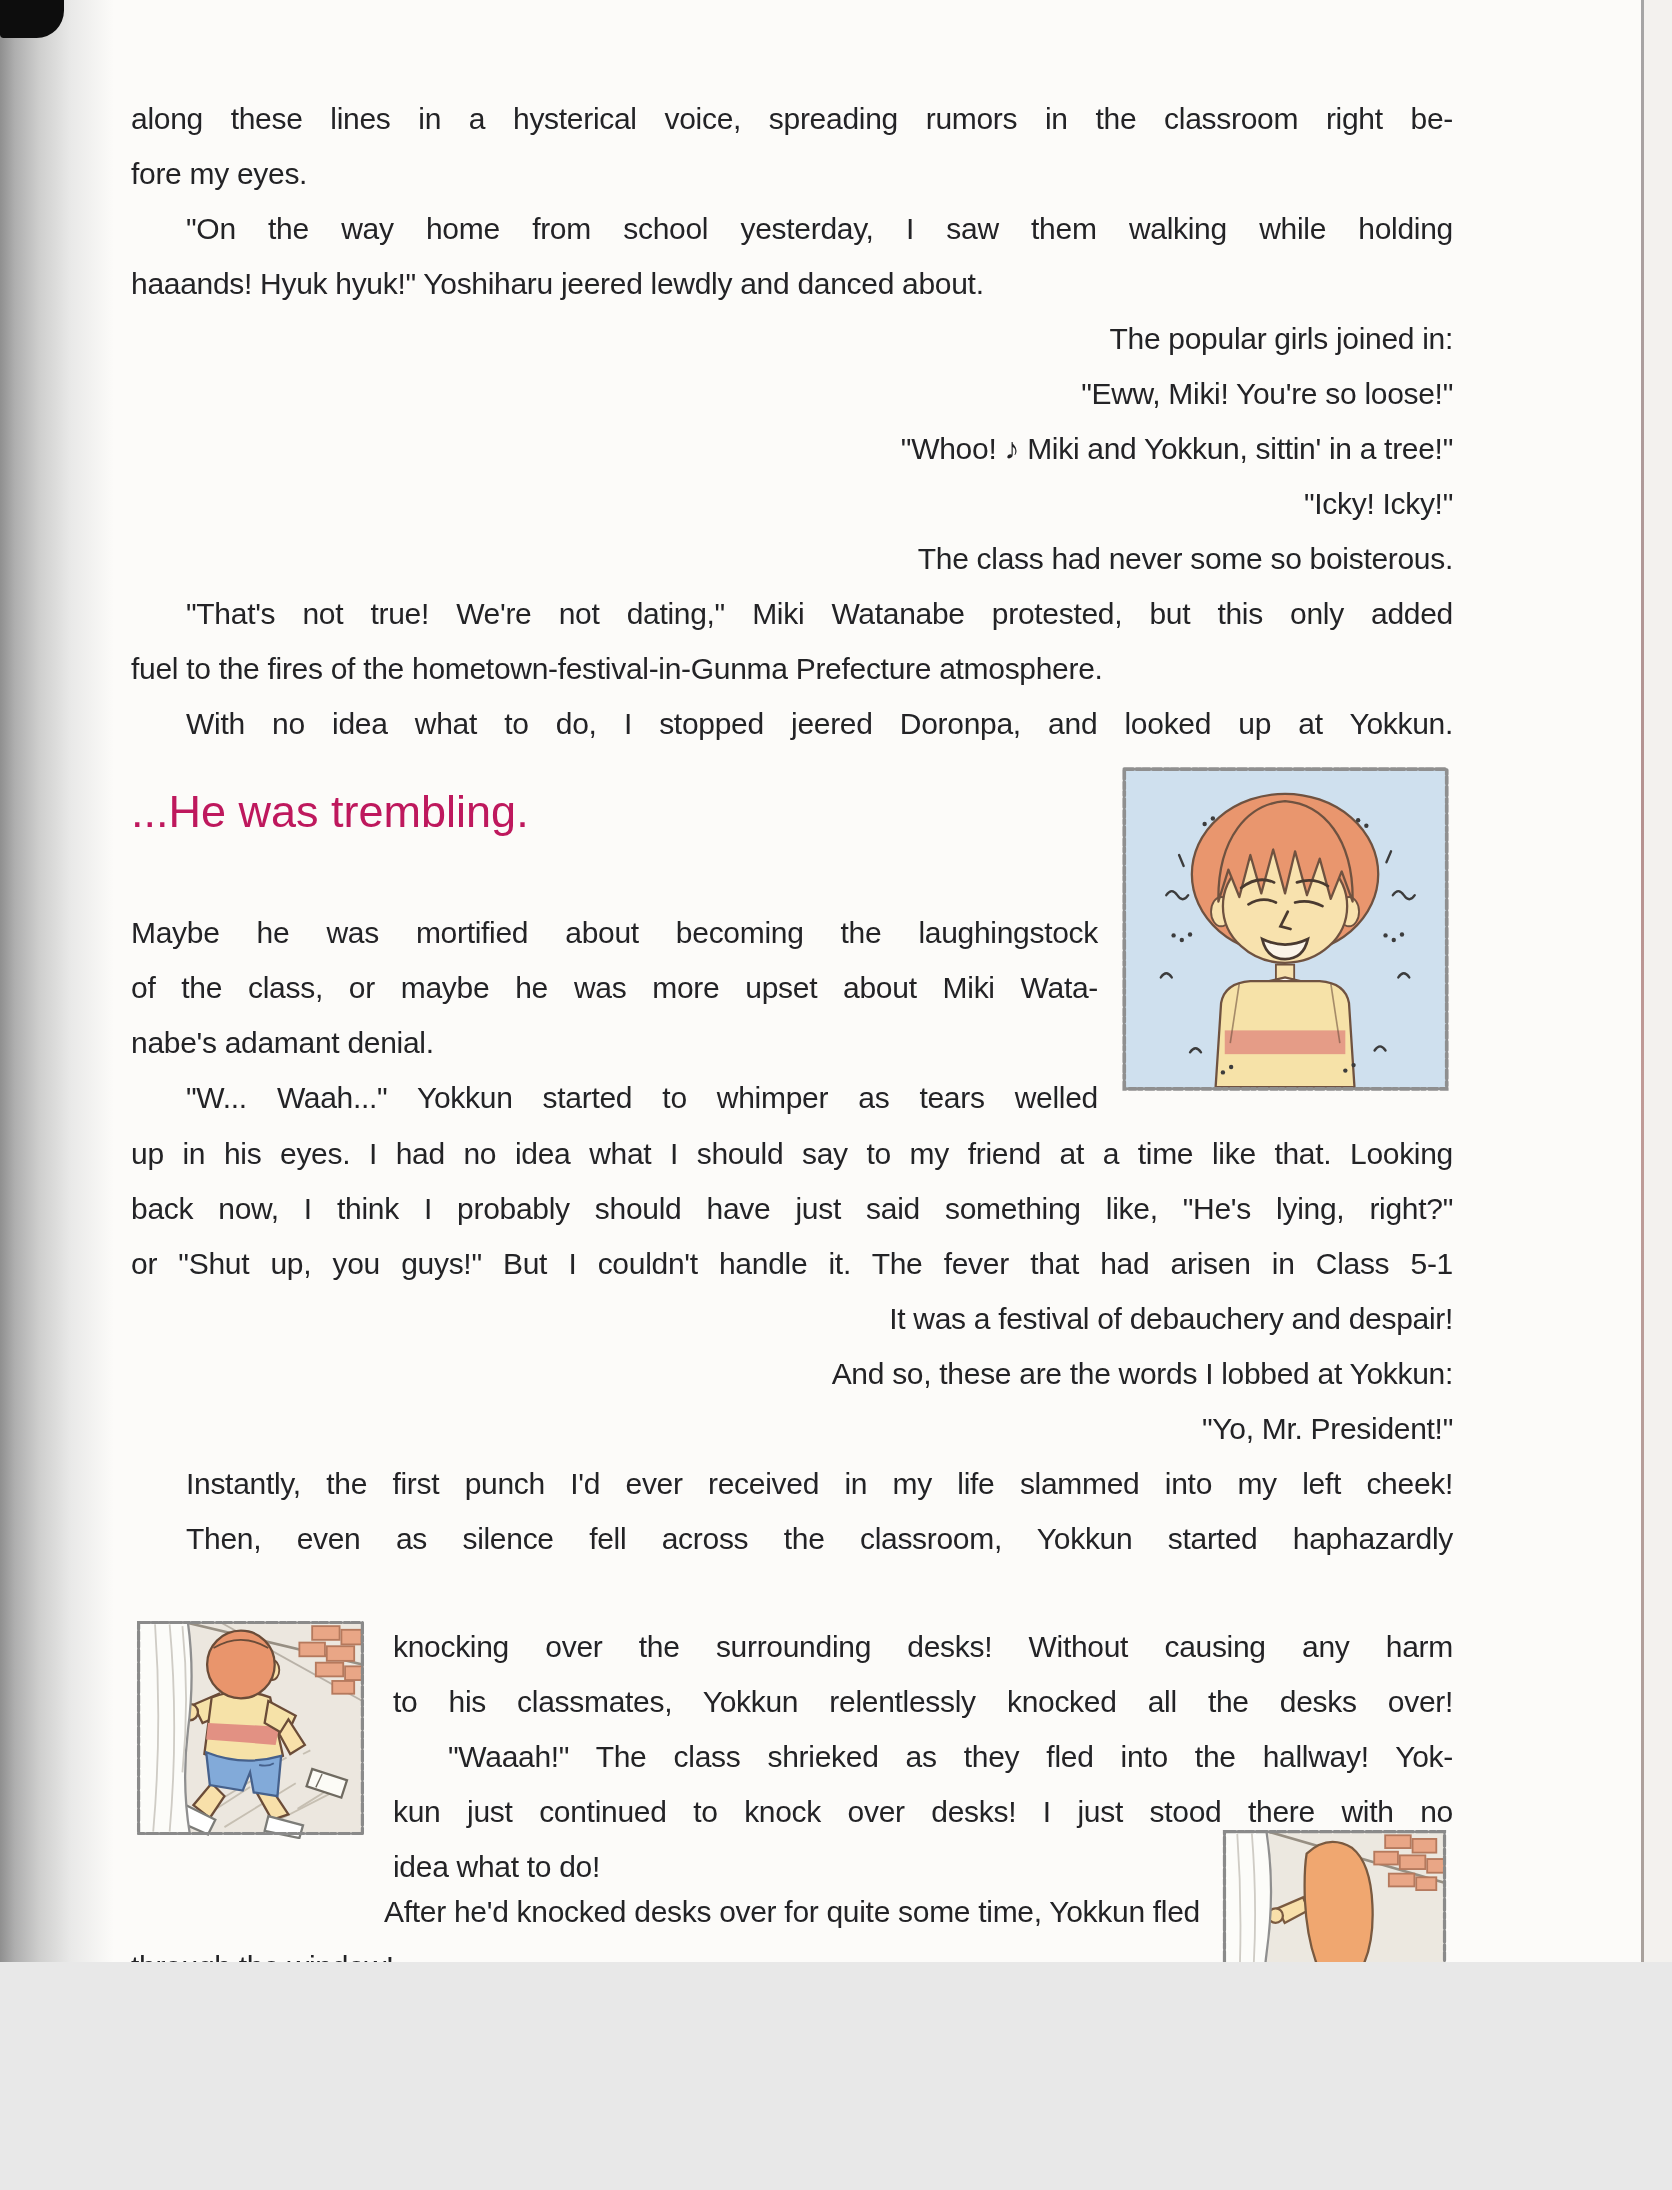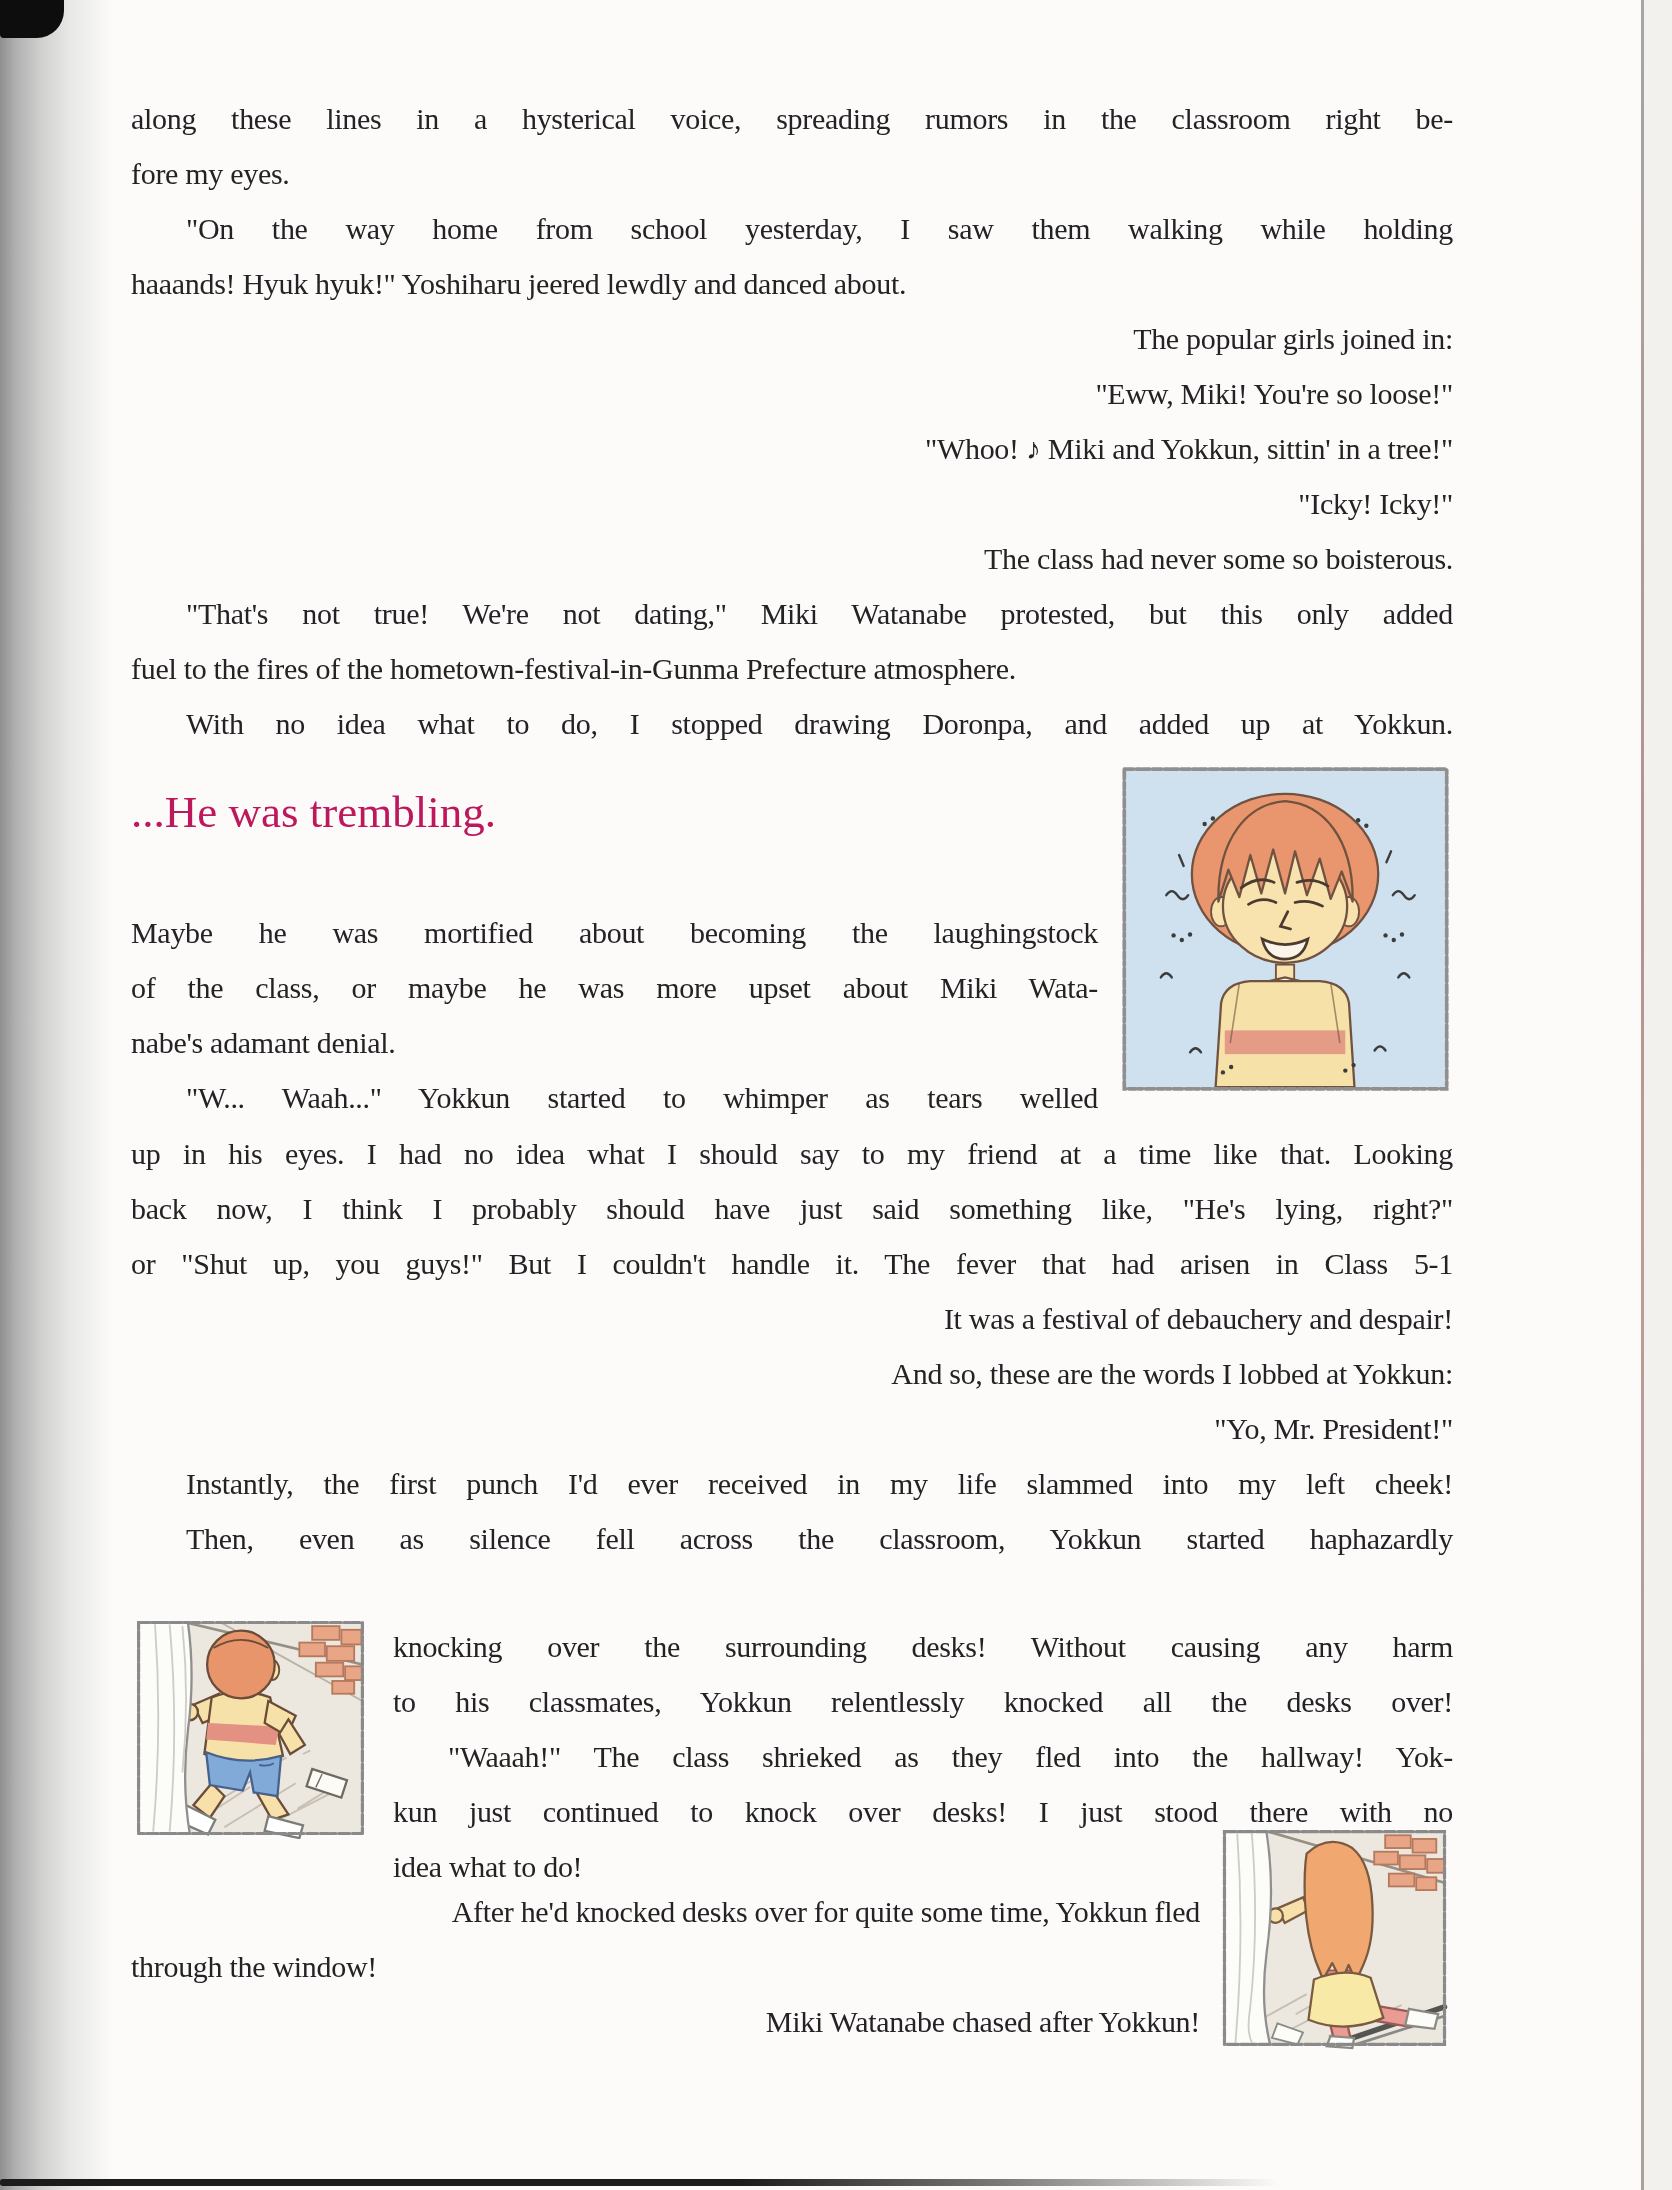--- a/index.html
+++ b/index.html
@@ -1,18 +1,18 @@
 <!DOCTYPE html>
 <html style="font-size:14.6px"><head>
 <meta charset="utf-8">
 <style>
   html,body{margin:0;padding:0;background:#e8e8e8;}
   .page{
-    position:relative;width:1672px;height:2190px;background:#fcfbf9;
-    font-family:Liberation Serif, serif;color:#232326;overflow:hidden;
+    position:relative;width:1672px;height:1962px;background:#fcfbf9;
+    font-family:Liberation Sans, sans-serif;color:#232326;overflow:hidden;
   }
   
   .corner-black{position:absolute;left:0;top:0;width:64px;height:38px;background:#0d0d0d;border-radius:0 0 27.4px 3.7px;}
   .left-shade{position:absolute;left:0;top:0;width:119px;height:100%;
     background:linear-gradient(to right,#8f8f8f 0px,#aeaeae 14.6px,#cfcfce 40px,#e9e9e8 71px,rgba(252,251,249,0) 114px);}
   .bottom-line{position:absolute;left:0;top:2179px;width:1279px;height:7.3px;border-radius:2.7px;
     background:linear-gradient(to right,#1c1c1c 0%,#1c1c1c 58%,#787876 78%,rgba(130,130,128,0) 100%);}
   .right-line{position:absolute;left:1641px;top:0;width:2.7px;height:100%;
     background:linear-gradient(#a5a5a5 0%,#b5918f 42%,#c09a96 55%,#a8a19c 100%);}
   .right-strip{position:absolute;left:1644px;top:0;width:28px;height:100%;background:#f3f1ee;}
@@ -43,21 +43,21 @@
     <div class="line">fore my eyes.</div>
     <div class="line ind j">"On the way home from school yesterday, I saw them walking while holding</div>
     <div class="line">haaands! Hyuk hyuk!" Yoshiharu jeered lewdly and danced about.</div>
     <div class="line ind">The popular girls joined in:</div>
     <div class="line ind">"Eww, Miki! You're so loose!"</div>
     <div class="line ind">"Whoo! ♪ Miki and Yokkun, sittin' in a tree!"</div>
     <div class="line ind">"Icky! Icky!"</div>
     <div class="line ind">The class had never some so boisterous.</div>
     <div class="line ind j">"That's not true! We're not dating," Miki Watanabe protested, but this only added</div>
     <div class="line">fuel to the fires of the hometown-festival-in-Gunma Prefecture atmosphere.</div>
-    <div class="line ind j">With no idea what to do, I stopped drawing Doronpa, and added up at Yokkun.</div>
+    <div class="line ind j">With no idea what to do, I stopped jeered Doronpa, and looked up at Yokkun.</div>
   </div>
 
   <div class="heading">...He was trembling.</div>
 
   <div class="tblock" style="left:131px;top:905px;width:967px;">
     <div class="line j">Maybe he was mortified about becoming the laughingstock</div>
     <div class="line j">of the class, or maybe he was more upset about Miki Wata-</div>
     <div class="line">nabe's adamant denial.</div>
     <div class="line ind j">"W... Waah..." Yokkun started to whimper as tears welled</div>
   </div>

